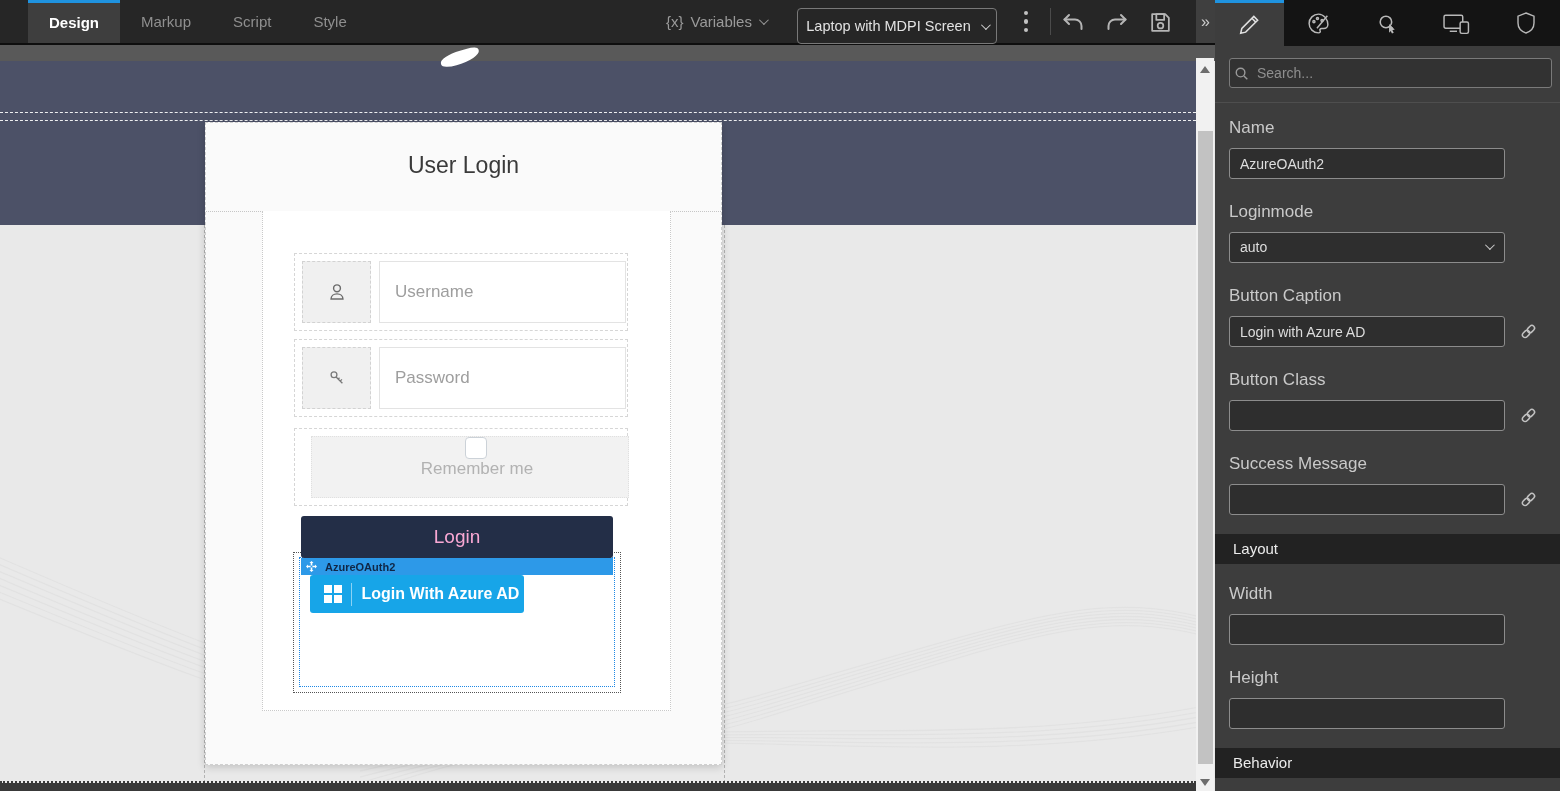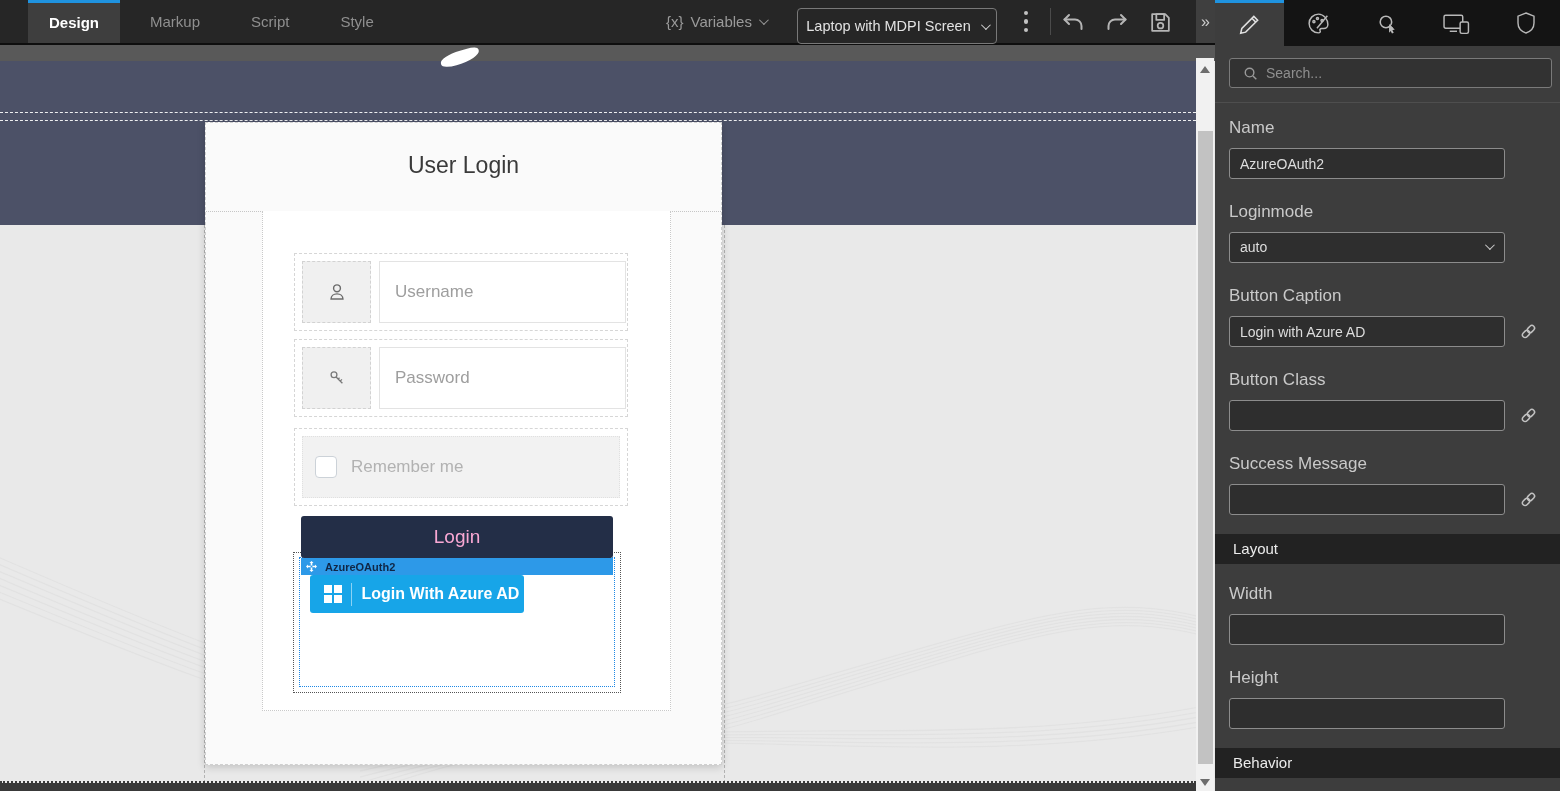--- a/index.html
+++ b/index.html
@@ -2,21 +2,21 @@
 <html><head>
 <meta charset="utf-8">
 <style>
   * { box-sizing: border-box; margin: 0; padding: 0; }
   html,body { width:1560px; height:791px; overflow:hidden; background:#3d3d3d;
               font-family:"Liberation Sans","DejaVu Sans",sans-serif; }
 
   
   .toolbar { position:absolute; left:0; top:0; width:1215px; height:45px;
              background:#262626; border-bottom:2px solid #0e0e0e; }
-  .tabs { display:flex; height:43px; padding-left:28px;gap:9px; }
+  .tabs { display:flex; height:43px; padding-left:28px; }
   .tab { padding:0 21px; line-height:43px; font-size:15px; color:#8f8f8f; cursor:pointer; }
   .tab.active { background:#3e3e3e; color:#ffffff; font-weight:bold;
                 border-top:3px solid #1f93e0; line-height:40px; }
   .vars { position:absolute; left:666px; top:0; height:43px; display:flex;
           align-items:center; gap:7px; color:#9a9a9a; font-size:15px; }
   .chev { width:7px; height:7px; border-right:1.6px solid #9a9a9a;
           border-bottom:1.6px solid #9a9a9a; transform:rotate(45deg) translateY(-2px); }
   .device-btn { position:absolute; left:797px; top:8px; width:200px; height:36px;
                 border:1px solid #787878; border-radius:4px; color:#e2e2e2;
                 font-size:14.5px; display:flex; align-items:center; justify-content:center;
@@ -53,22 +53,22 @@
   .form-panel { position:absolute; left:56px; top:88px; width:409px; height:500px;
                 background:#ffffff; border:1px dotted #c9c9c9; border-top:none; }
 
   .grp { position:absolute; left:31px; width:334px; height:78px; border:1px dashed #d6d6d6; }
   .addon { position:absolute; left:7px; top:7px; width:69px; height:62px; background:#f0f0f0;
            border:1px dashed #d2d2d2; display:flex; align-items:center; justify-content:center; }
   .fld { position:absolute; left:84px; top:7px; width:247px; height:62px; background:#fff;
          border:1px solid #e3e3e3; font-size:17px; color:#555; padding-left:15px;
          font-family:"Liberation Sans",sans-serif; outline:none; }
   .fld::placeholder { color:#9e9e9e; }
-  .rem-box { position:absolute; left:7px; top:7px; width:318px; height:62px; background:#f2f2f2;
-             border:1px dotted #e0e0e0; display:flex; align-items:center; }
+  .rem-box { position:absolute; left:16px; top:7px; width:318px; height:62px; background:#f2f2f2;
+             border:1px dotted #e0e0e0; display:flex; align-items:center;flex-direction:column; }
   .checkbox { width:22px; height:22px; background:#fff; border:1px solid #ccd2d8;
               border-radius:4px; margin-left:12px; }
   .rem-label { margin-left:14px; font-size:17px; color:#b2b2b2; }
   .login-btn { position:absolute; left:38px; top:305px; width:312px; height:42px;
                background:#232e47; color:#f9a8d4; font-size:19px; display:flex;
                align-items:center; justify-content:center; border-radius:3px; cursor:pointer; }
   .sel-rect-black { position:absolute; left:30px; top:341px; width:328px; height:141px;
                     border:1px dotted #555; }
   .sel-rect-blue { position:absolute; left:36px; top:346px; width:316px; height:130px;
                    border:1px dotted #1e88e5; }
@@ -97,21 +97,21 @@
 
   
   .panel { position:absolute; left:1215px; top:0; width:345px; height:791px; background:#3d3d3d; }
   .panel-header { height:45px; background:#383838; color:#e6e6e6; font-size:15.5px;
                   line-height:45px; padding-left:18px; }
   .panel-tabs { height:46px; background:#141414; display:flex; }
   .ptab { width:69px; height:46px; display:flex; align-items:center; justify-content:center; cursor:pointer; }
   .ptab.active { background:#3d3d3d; border-top:3px solid #1f93e0; }
   .panel-body { padding:0 14px; }
   .searchbox { margin:12px -6px 0 0; height:30px; background:#323232; border:1px solid #7a7a7a;
-               border-radius:3px; display:flex; align-items:center; padding:0 13px; gap:8px; }
+               border-radius:3px; display:flex; align-items:center; padding:0 4px; gap:8px; }
   .searchbox input { flex:1; background:transparent; border:none; outline:none;
                      color:#ddd; font-size:14px; font-family:"Liberation Sans",sans-serif; }
   .searchbox input::placeholder { color:#8f8f8f; }
   .p-divider { margin:14px -14px 0; border-top:1px solid #4e4e4e; }
   .p-label { display:block; margin:23px 0 10px; color:#c9c9c9; font-size:17px; }
   .p-label.first { margin-top:15px; }
   .p-input { width:276px; height:31px; background:#2e2e2e; border:1px solid #8c8c8c;
              border-radius:3px; color:#dddddd; padding:0 10px; font-size:14px; outline:none;
              font-family:"Liberation Sans",sans-serif; }
   .input-row { display:flex; align-items:center; gap:15px; }

